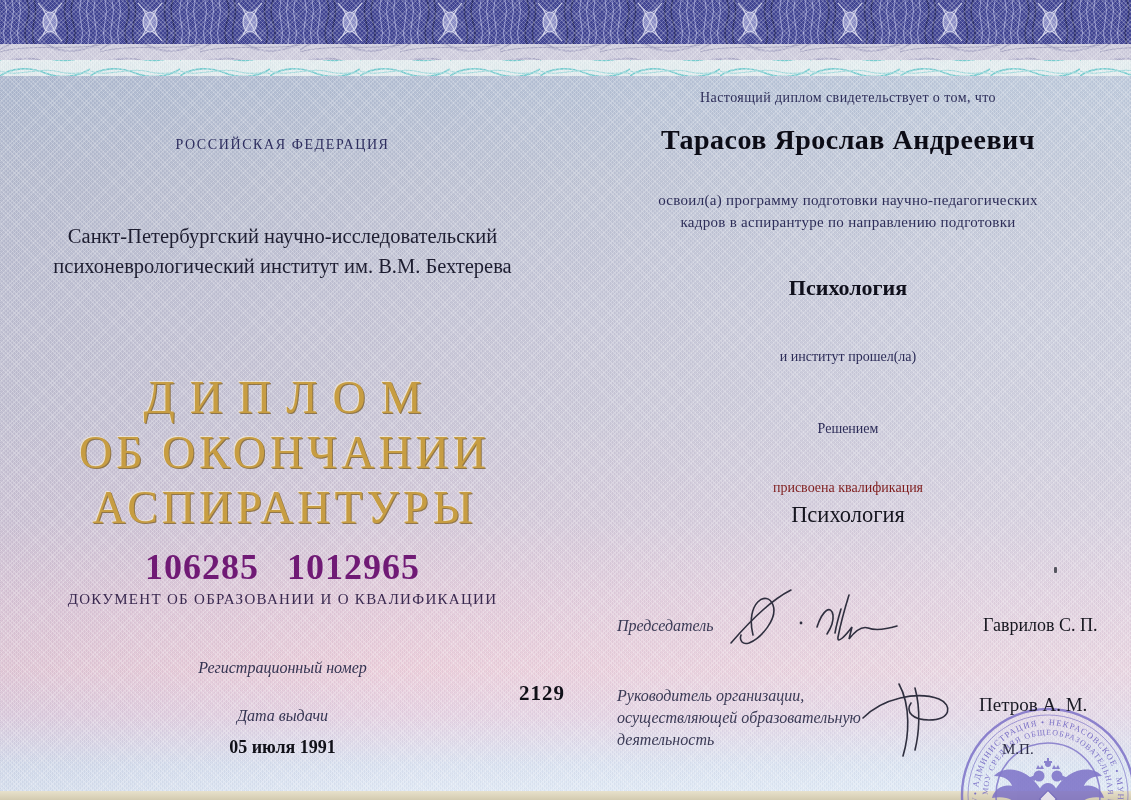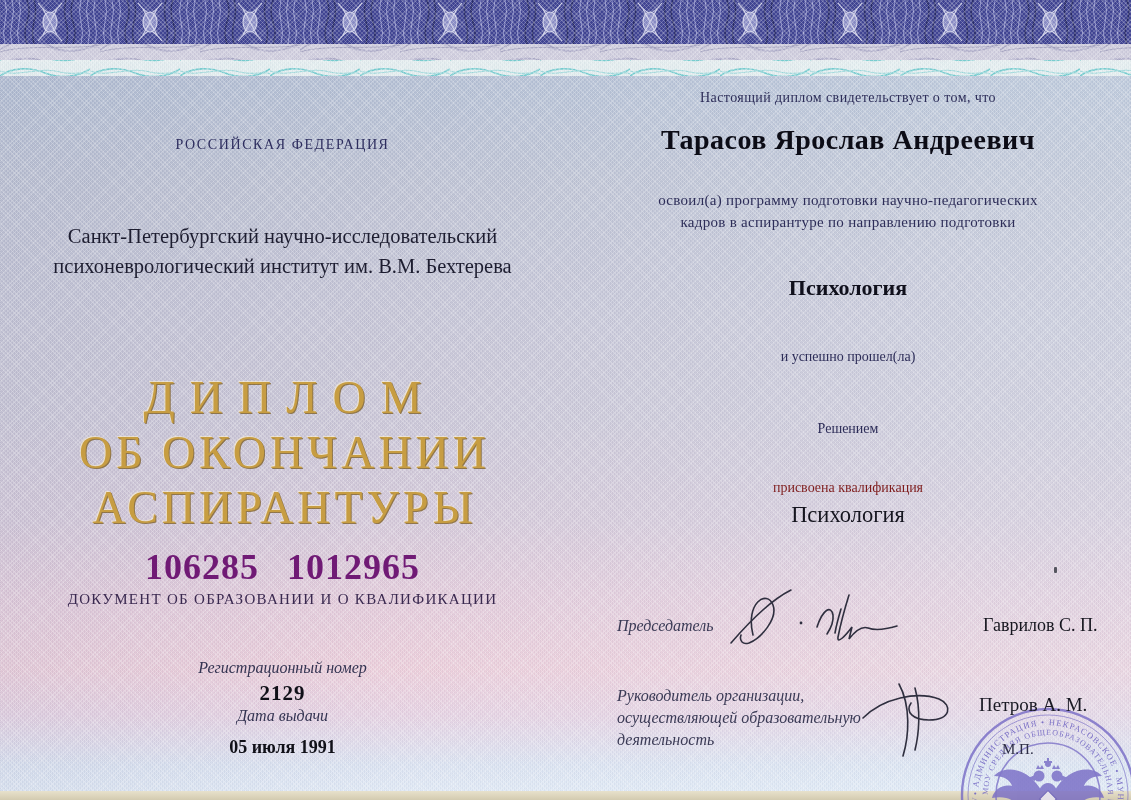--- a/index.html
+++ b/index.html
@@ -45,21 +45,21 @@
   .country{top:137px;font-size:14px;letter-spacing:1.6px;color:#2d2d5e;}
   .institution{top:221px;font-size:20.5px;line-height:30px;color:#1d1d30;}
   .title{top:370px;line-height:55px;font-size:46px;color:#c79d42;
     text-shadow:1px 1px 0 rgba(122,90,28,0.75), -1px -1px 0 rgba(255,242,205,0.55);}
   .title .t1{letter-spacing:15px;text-indent:15px;text-align:center;}
   .title .t2,.title .t3{letter-spacing:4px;text-indent:4px;}
   .serials{top:546px;font-size:36px;font-weight:bold;color:#701a75;letter-spacing:1px;}
   .serials .gap{display:inline-block;width:28px;}
   .doctype{top:591px;font-size:15px;letter-spacing:1.3px;color:#3a2950;}
   .reg-label{top:659px;font-style:italic;font-size:16px;color:#343452;}
-  .reg-value{top:681px;font-weight:bold;font-size:21px;color:#101018;letter-spacing:1px;}
+  .reg-value{top:681px;font-weight:bold;font-size:21px;color:#101018;letter-spacing:1px;text-align:right;}
   .date-label{top:707px;font-style:italic;font-size:16px;color:#343452;}
   .date-value{top:737px;font-weight:bold;font-size:18px;color:#101018;}
 
   
   .intro{top:90px;font-size:14px;letter-spacing:0.4px;color:#2d2d58;}
   .name{top:124px;font-size:28px;font-weight:bold;color:#0c0c16;letter-spacing:0.5px;}
   .program{top:189px;font-size:15px;line-height:22px;color:#2d2d58;letter-spacing:0.3px;}
   .field{top:275px;font-size:22px;font-weight:bold;color:#10101c;}
   .passed{top:349px;font-size:14px;color:#2d2d58;}
   .decision{top:421px;font-size:14px;color:#2d2d58;}
@@ -155,21 +155,21 @@
   <section class="page page-right">
     <div class="abs ctr intro">Настоящий диплом свидетельствует о том, что</div>
     <div class="abs ctr name">Тарасов Ярослав Андреевич</div>
 
     <div class="abs ctr program">
       <div>освоил(а) программу подготовки научно-педагогических</div>
       <div>кадров в аспирантуре по направлению подготовки</div>
     </div>
 
     <div class="abs ctr field">Психология</div>
-    <div class="abs ctr passed">и успешно прошел(ла)</div>
+    <div class="abs ctr passed">и институт прошел(ла)</div>
     <div class="abs ctr decision">Решением</div>
     <div class="abs ctr qual-label">присвоена квалификация</div>
     <div class="abs ctr qual-value">Психология</div>
 
     <div class="abs tiny-mark"></div>
 
     <div class="abs chairman-label">Председатель</div>
 
     <svg class="abs sig1" width="250" height="75" viewBox="0 0 250 75" aria-hidden="true">
       <g fill="none" stroke="#2f2f3f" stroke-width="1.6" stroke-linecap="round">

